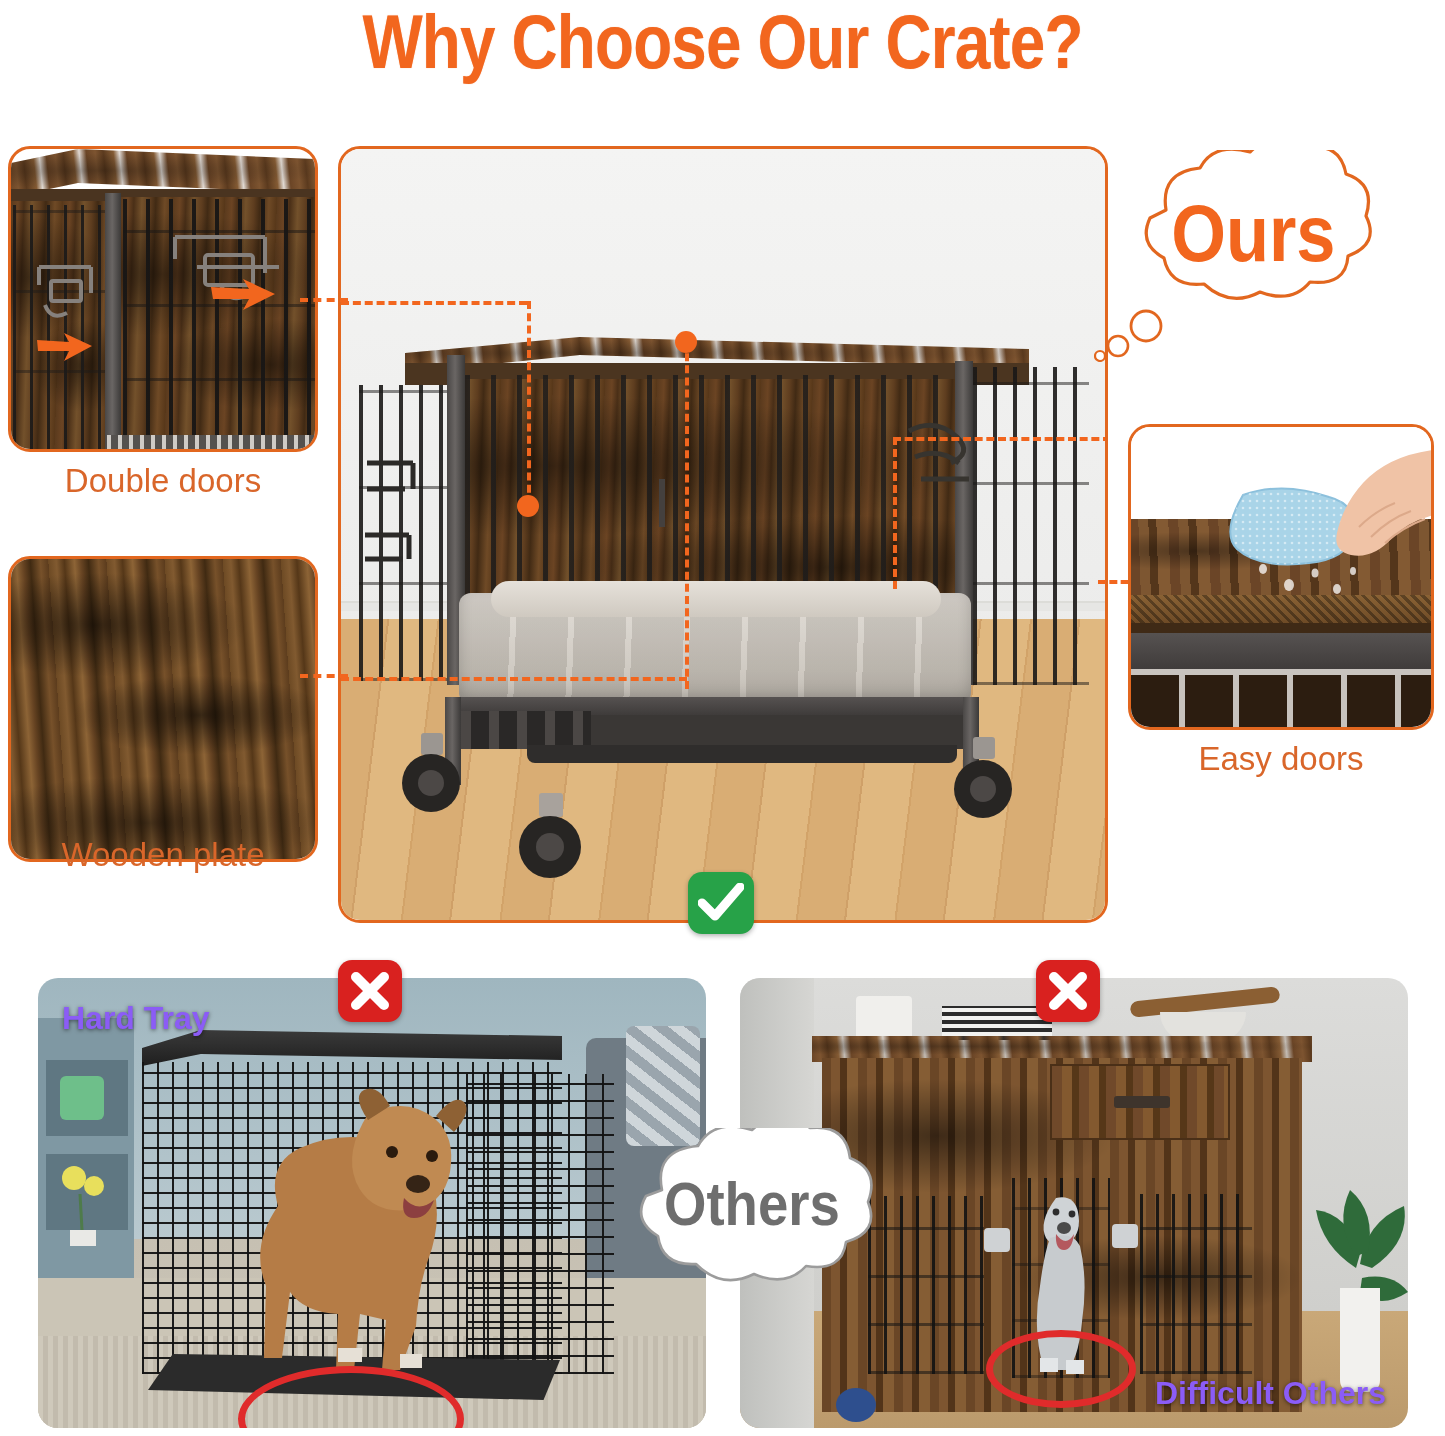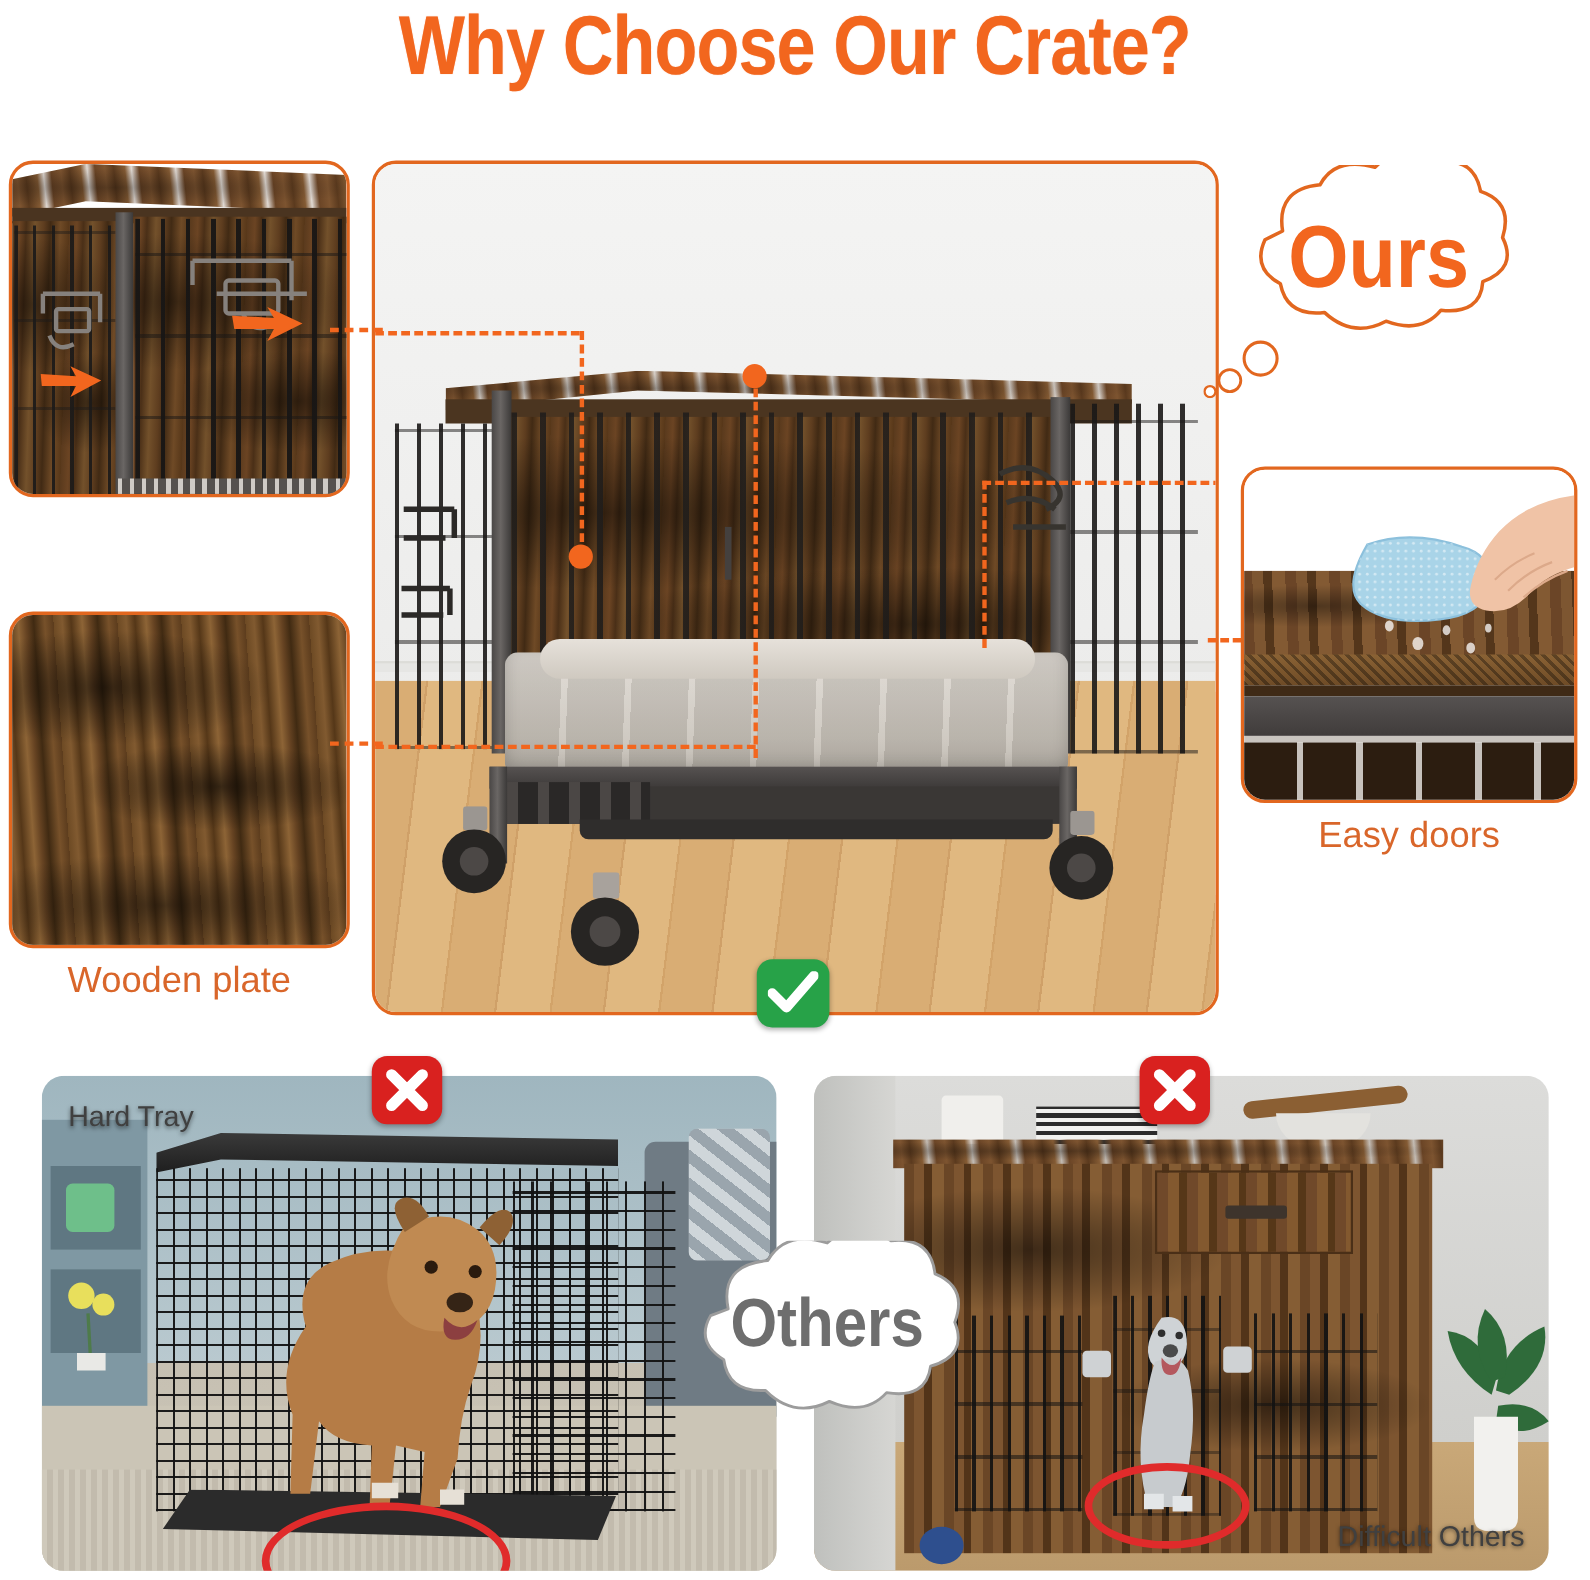--- a/index.html
+++ b/index.html
@@ -96,21 +96,21 @@
   
   .bubble-text {
     position:absolute; font-weight:700; white-space:nowrap;
     font-family:"Liberation Sans", sans-serif; transform:scaleX(.88);
   }
   .ours-text   { color:#F2661E; font-size:80px; }
   .others-text { color:#6E6E6E; font-size:62px; }
 
   
   .photo-label {
-    position:absolute; color:#404040; font-size:26px; font-weight:400;
+    position:absolute; color:#8b5cf6; font-size:32px; font-weight:700;
     font-family:"Liberation Sans", sans-serif; white-space:nowrap;
     text-shadow:0 1px 4px rgba(0,0,0,.55);
   }
   .red-ellipse {
     position:absolute; border:7px solid #E02B2B; border-radius:50%;
     background:transparent;
   }
 </style>
 </head>
 <body>
@@ -161,31 +161,32 @@
         <path d="M2 10 L40 12 L34 2 L66 17 L34 33 L40 22 L4 22 Z" fill="#F2661E"></path>
       </svg>
       <svg style="position:absolute;left:24px;top:182px;width:60px;height:32px;" viewBox="0 0 60 32">
         <path d="M2 9 L34 11 L29 2 L57 15 L29 30 L34 20 L3 20 Z" fill="#F2661E"></path>
       </svg>
 
       <div style="position:absolute;left:96px;bottom:0;width:214px;height:14px;
            background:repeating-linear-gradient(90deg,#cfcbc6 0 4px,#55514e 4px 11px);"></div>
     </div>
   </div>
+  <div class="caption" style="left:8px; top:462px; width:310px;">Double doors</div>
 
   <div class="panel bordered" style="left:8px; top:556px; width:310px; height:306px;">
     <div class="scene wood" style="background:
            radial-gradient(ellipse 80% 28% at 28% 22%, rgba(0,0,0,.55), transparent 62%),
            radial-gradient(ellipse 70% 22% at 62% 52%, rgba(0,0,0,.6), transparent 60%),
            radial-gradient(ellipse 95% 24% at 45% 88%, rgba(0,0,0,.5), transparent 65%),
            repeating-linear-gradient(86deg,
              #6d4a24 0px, #815a30 8px, #553718 16px, #8d6436 26px,
              #664322 33px, #402a12 40px, #77512a 50px, #5c3c1d 58px);"></div>
   </div>
-  <div class="caption" style="left:8px; top:872px; width:310px;">Wooden plate</div>
+  <div class="caption" style="left:8px; top:836px; width:310px;">Wooden plate</div>
 
   <div class="panel bordered" style="left:338px; top:146px; width:770px; height:777px;">
     <div class="scene">
       <div class="wall" style="height:480px;"></div>
       <div class="skirt" style="top:452px;"></div>
       <div class="floor" style="top:470px;"></div>
 
       <div class="wood-top" style="position:absolute;left:64px;top:188px;width:624px;height:40px;
            clip-path:polygon(0 16px, 28% 0, 100% 12px, 100% 30px, 28% 18px, 0 36px);"></div>
       <div style="position:absolute;left:64px;top:214px;width:624px;height:22px;background:#4b3520;"></div>

